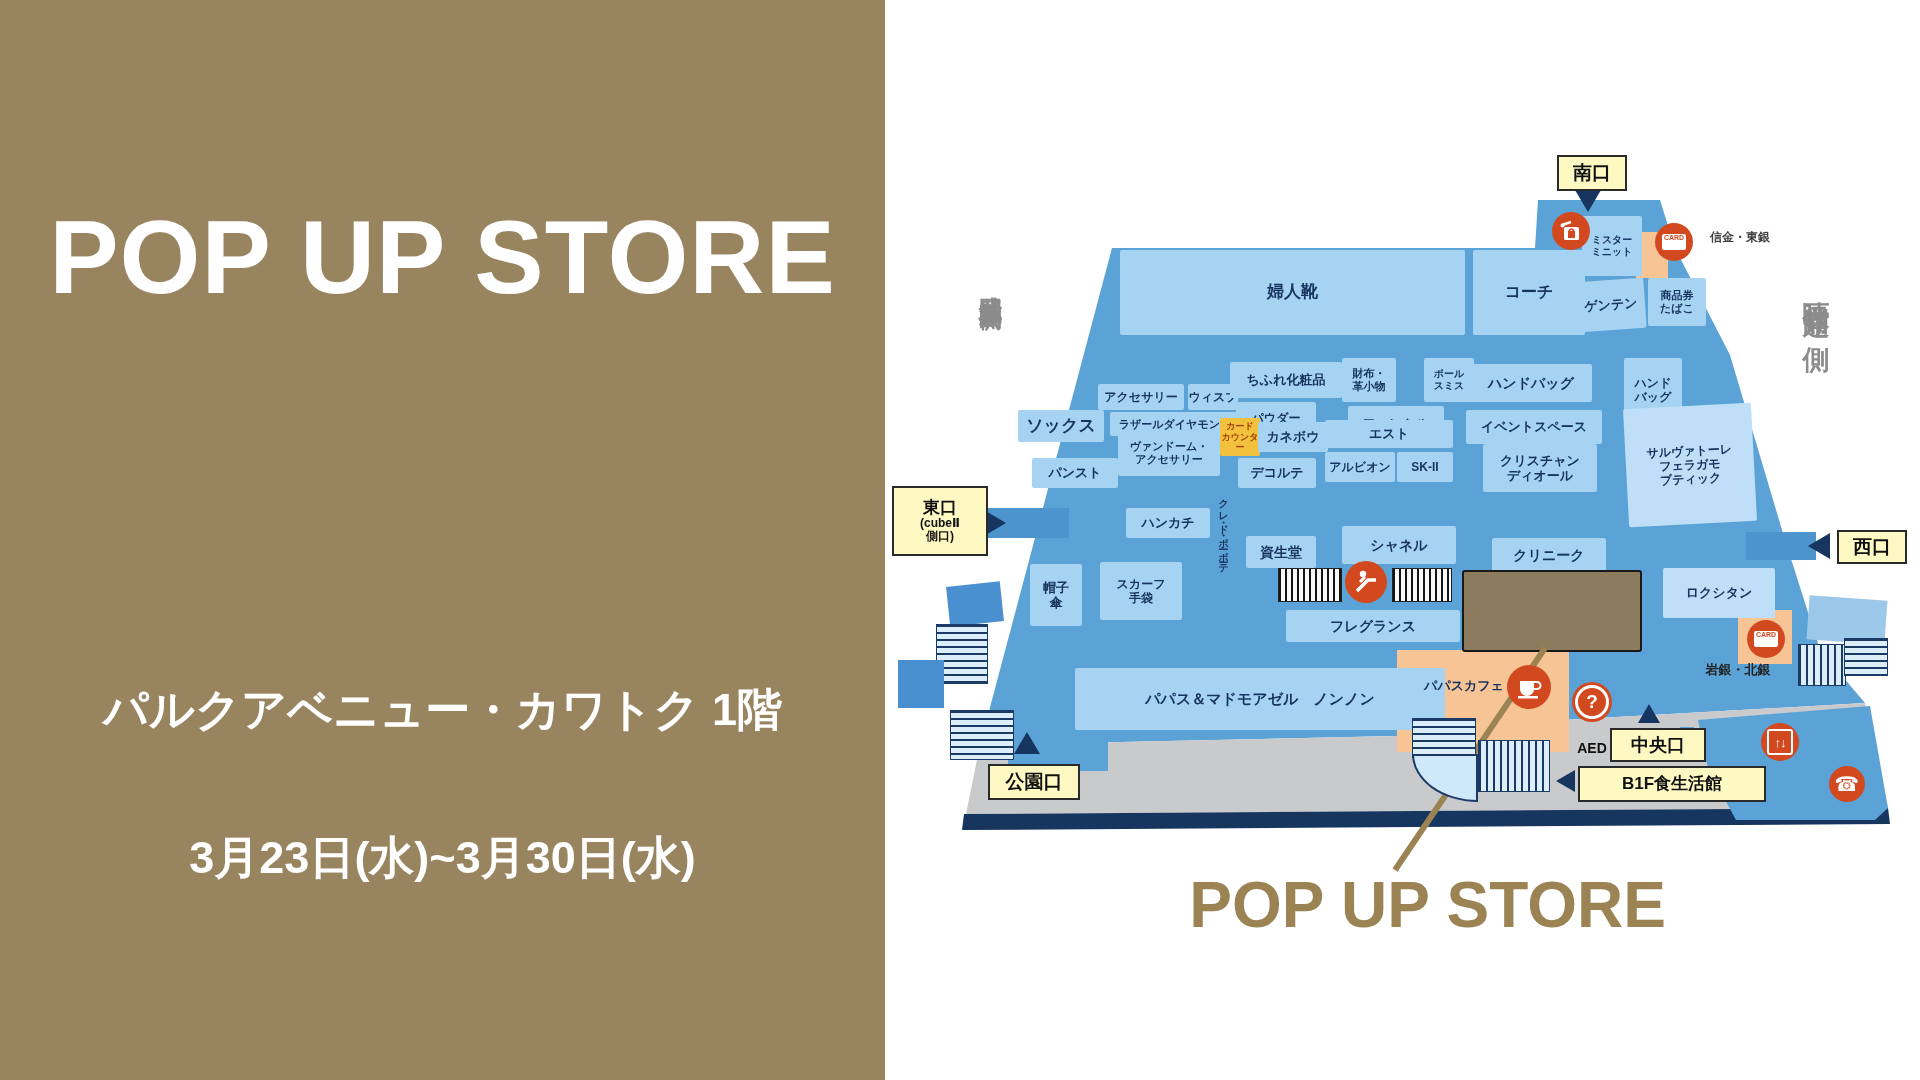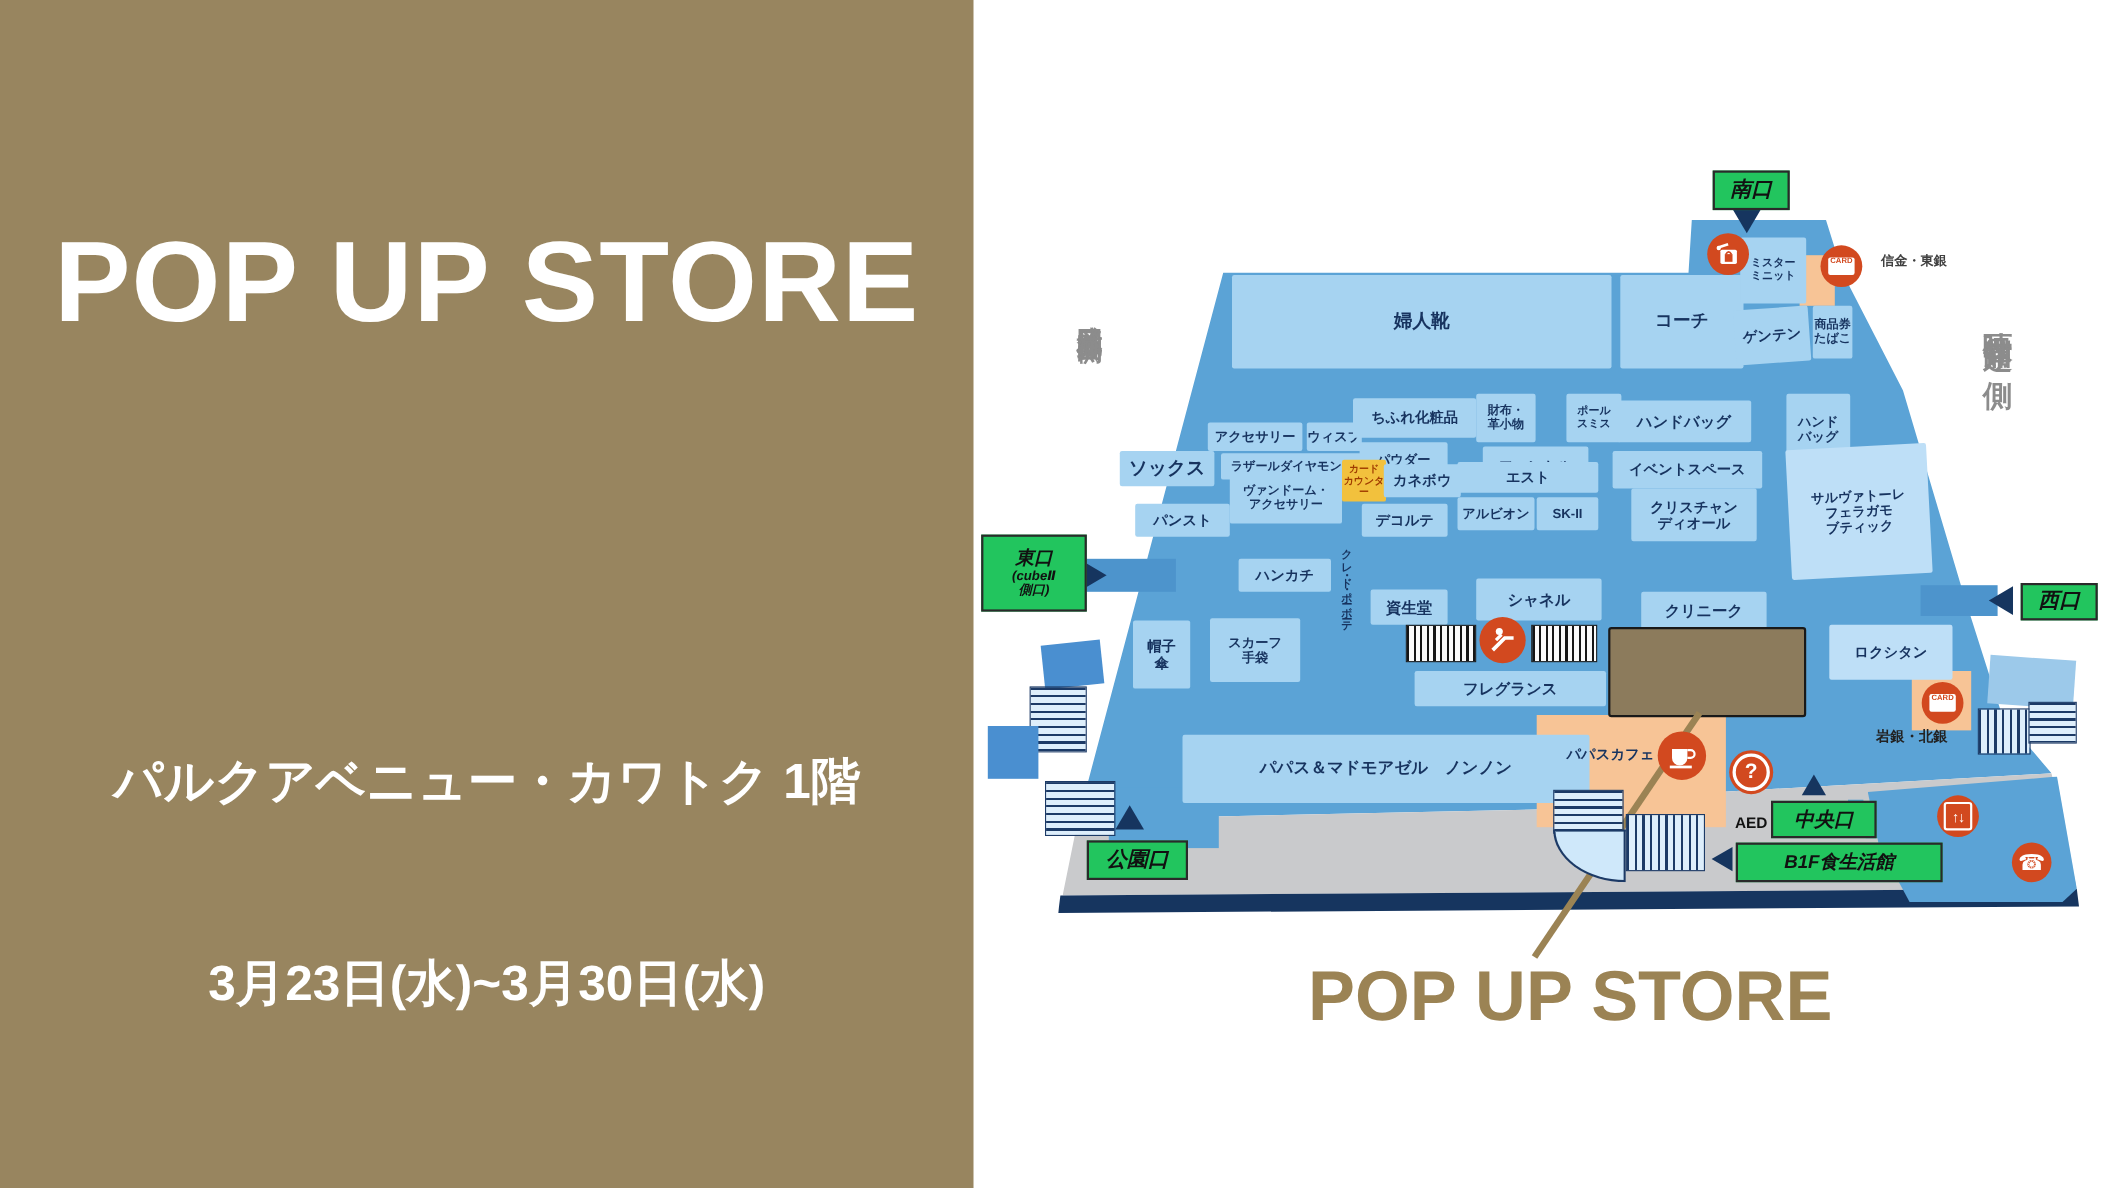--- a/index.html
+++ b/index.html
@@ -4,29 +4,29 @@
 <style>
   html,body{margin:0;padding:0;background:#fff;width:1920px;height:1080px;overflow:hidden;
     font-family:"Liberation Sans","DejaVu Sans",sans-serif;}
   .abs{position:absolute;}
   #left-panel{position:absolute;left:0;top:0;width:885px;height:1080px;background:#98855f;color:#fff;}
   #left-panel .big{position:absolute;left:0;top:198px;width:100%;text-align:center;
     font-size:104px;font-weight:bold;letter-spacing:1px;}
   #left-panel .mid{position:absolute;left:0;top:680px;width:100%;text-align:center;
     font-size:45px;font-weight:bold;}
   #left-panel .date{position:absolute;left:0;top:828px;width:100%;text-align:center;
-    font-size:45px;font-weight:bold;margin-top:36px;}
+    font-size:45px;font-weight:bold;}
   #map{position:absolute;left:880px;top:120px;width:1040px;height:960px;}
   .blk{position:absolute;background:#a6d3f1;color:#17335f;font-weight:bold;display:flex;
     align-items:center;justify-content:center;text-align:center;white-space:pre-line;
     border-radius:2px;line-height:1.18;}
   .blk2{background:#bedff7;}
   .txt{position:absolute;color:#17335f;font-weight:bold;white-space:pre-line;text-align:center;line-height:1.2;}
-  .gate{position:absolute;background:#22c55e;border:2px solid #2a2a2a;color:#111;font-weight:bold;
-    display:flex;flex-direction:column;align-items:center;justify-content:center;text-align:center;line-height:1.05;font-style:italic;}
+  .gate{position:absolute;background:#fef9c3;border:2px solid #2a2a2a;color:#111;font-weight:bold;
+    display:flex;flex-direction:column;align-items:center;justify-content:center;text-align:center;line-height:1.05;}
   .ricon{position:absolute;background:#d2491f;border-radius:50%;display:flex;align-items:center;
     justify-content:center;color:#fff;overflow:hidden;}
   .tri{position:absolute;width:0;height:0;}
   .vstreet{position:absolute;writing-mode:vertical-rl;text-orientation:upright;color:#8c8c8c;font-weight:bold;}
   .stripeH{position:absolute;background:repeating-linear-gradient(180deg,#1c3a66 0 2px,#ddeefb 2px 7px);border:1px solid #1c3a66;}
   .stripeV{position:absolute;background:repeating-linear-gradient(90deg,#1c3a66 0 2px,#ddeefb 2px 7px);border:1px solid #1c3a66;}
   .escbar{position:absolute;background:repeating-linear-gradient(90deg,#151515 0 2px,#fafafa 2px 6px);border:1px solid #222;}
   #callout{position:absolute;left:260px;top:738px;width:575px;text-align:center;color:#9b8354;
     font-weight:bold;font-size:64px;line-height:1.48;}
 </style>
@@ -73,21 +73,21 @@
 
   <div class="abs" style="left:756px;top:112px;width:32px;height:46px;background:#f7c496"></div>
   <div class="abs" style="left:858px;top:490px;width:54px;height:54px;background:#f7c496"></div>
   <div class="abs" style="left:517px;top:530px;width:172px;height:102px;background:#f7c496"></div>
 
   <div class="blk" style="left:593px;top:130px;width:112px;height:85px;font-size:16px">コーチ</div>
   <div class="blk" style="left:240px;top:130px;width:345px;height:85px;font-size:17px">婦人靴</div>
   <div class="blk" style="left:702px;top:96px;width:60px;height:60px;font-size:10px">ミスター
 ミニット</div>
   <div class="blk" style="left:697px;top:160px;width:68px;height:50px;font-size:13px;transform:rotate(-4deg)">ゲンテン</div>
-  <div class="blk" style="left:768px;top:158px;width:36px;height:48px;font-size:11px">商品券
+  <div class="blk" style="left:768px;top:158px;width:58px;height:48px;font-size:11px">商品券
 たばこ</div>
 
   <div class="blk" style="left:218px;top:264px;width:86px;height:26px;font-size:12px">アクセサリー</div>
   <div class="blk" style="left:308px;top:264px;width:50px;height:26px;font-size:12px">ウィスプ</div>
   <div class="blk" style="left:230px;top:292px;width:130px;height:24px;font-size:11px">ラザールダイヤモンド</div>
   <div class="blk" style="left:350px;top:242px;width:112px;height:36px;font-size:13px">ちふれ化粧品</div>
   <div class="blk" style="left:356px;top:282px;width:80px;height:46px;font-size:12px">パウダー
 パレット</div>
   <div class="blk" style="left:462px;top:238px;width:54px;height:44px;font-size:11px">財布・
 革小物</div>

